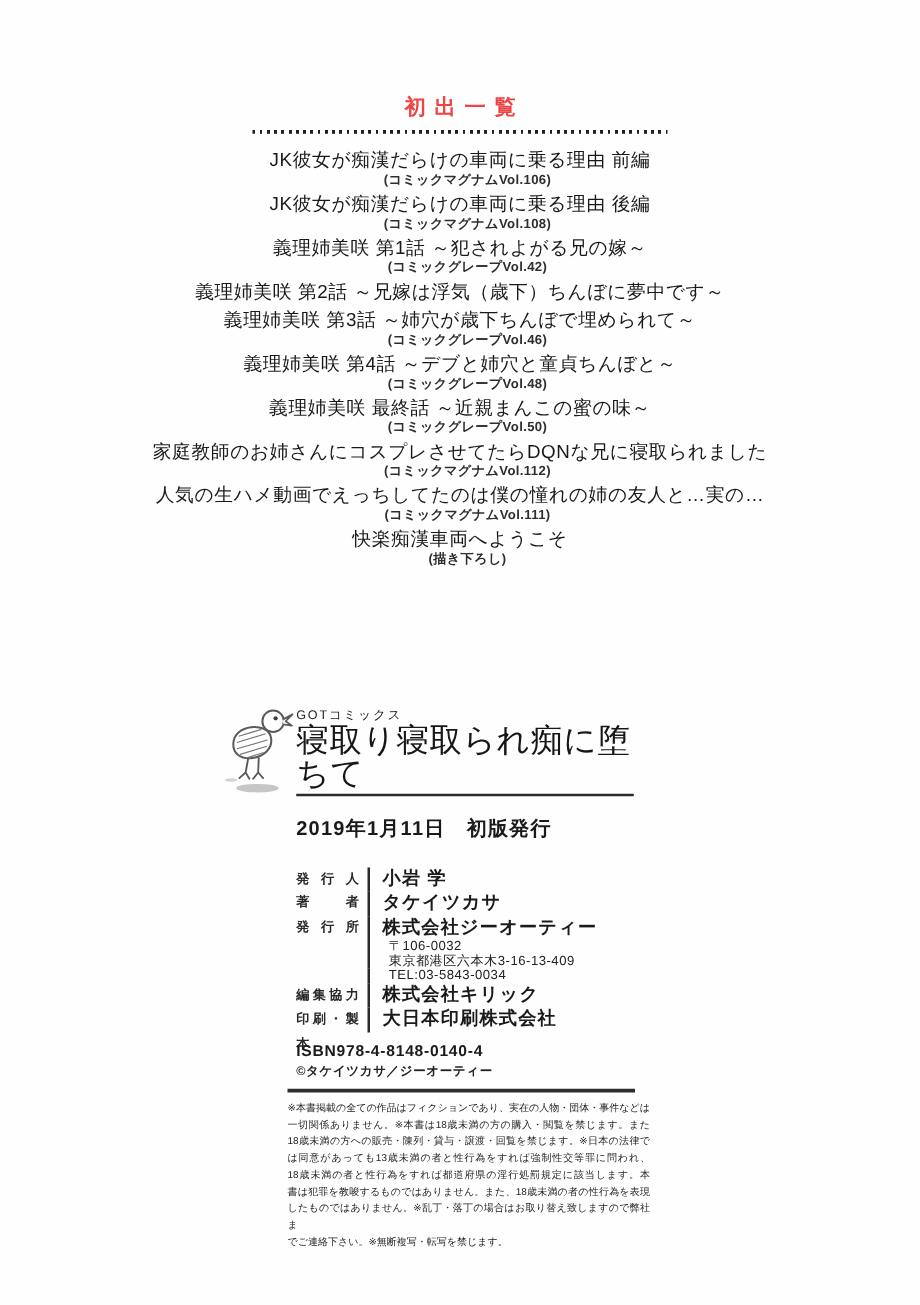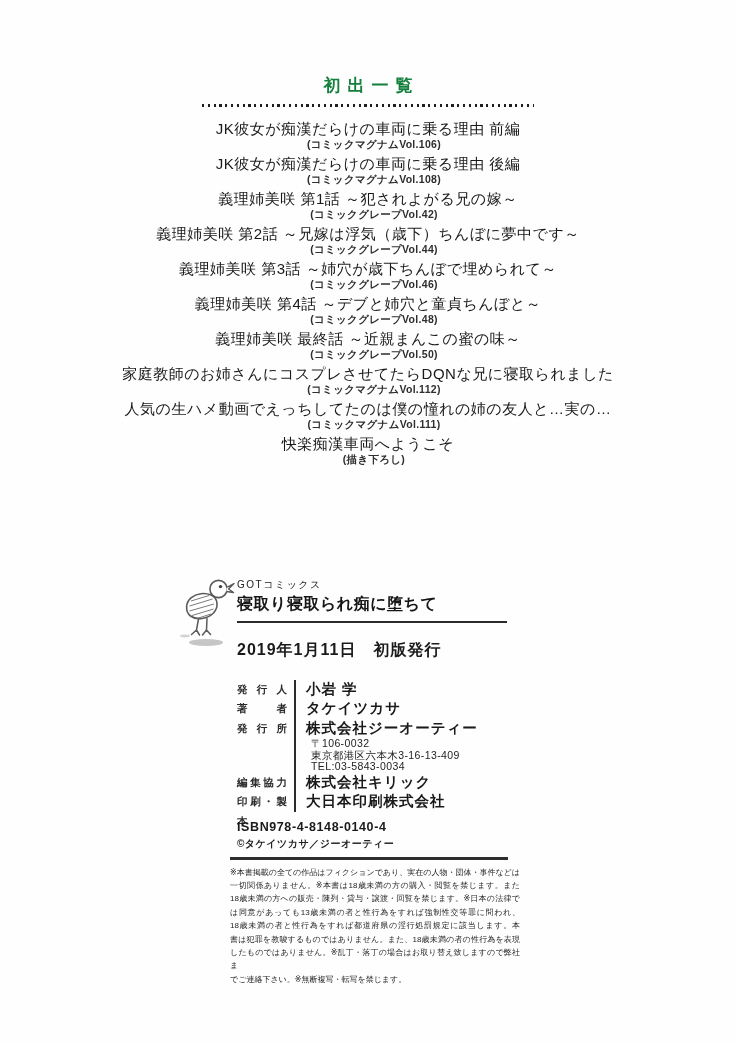--- a/index.html
+++ b/index.html
@@ -9,36 +9,36 @@
     font-family: "Liberation Sans", "DejaVu Sans", sans-serif;
     color: #1c1c1c;
     overflow: hidden;
   }
   .page { width: 736px; height: 1044px; position: relative; background: #fefefe; }
 
   
   .pub { padding-top: 76px; text-align: center; }
   .pub-title {
     font-size: 17px; font-weight: bold; letter-spacing: 7px; text-indent: 7px;
-    line-height: 20px; color: #15803d;
+    line-height: 20px; color: #ef4444;
   }
   .dotted-rule {
     width: 332px; height: 2.6px; margin: 8px auto 13px;
     background: repeating-linear-gradient(90deg, #1e1e1e 0 2.2px, transparent 2.2px 5.8px);
   }
   .entry { margin-bottom: 5px; }
   .entry-title { font-size: 15px; font-weight: normal; line-height: 18px; letter-spacing: 0.5px; color: #191919; }
   .entry-source { font-size: 10.5px; line-height: 12px; color: #2e2e2e; font-weight: bold; letter-spacing: 0.3px; padding-left: 12px; }
 
   
   .colophon { margin-top: 113px; margin-left: 180px; width: 335px; position: relative; }
   .bird-wrap { position: absolute; left: 0; top: 0; width: 55px; height: 70px; }
   .colophon-head { margin-left: 57px; }
   .imprint { margin-top: 14px; font-size: 10px; font-weight: normal; letter-spacing: 1.5px; line-height: 13px; color: #222; }
-  .book-title { font-size: 16px; font-weight: bold; line-height: 26px; letter-spacing: 0.5px; color: #161616; }
+  .book-title { font-size: 26px; font-weight: normal; line-height: 26px; letter-spacing: 0.5px; color: #161616; }
   .title-rule { width: 270px; border-top: 2.4px solid #2b2b2b; margin-top: 4px; }
   .edition { margin-top: 17px; font-size: 16px; font-weight: bold; line-height: 20px; letter-spacing: 1px; color: #1a1a1a; }
 
   .credits { margin-top: 20px; margin-left: 57px; width: 260px; }
   .crow { display: flex; }
   .crow.main { height: 19.5px; }
   .crow.subrow { height: 11.5px; }
   .clabel {
     width: 50px; font-size: 10.5px; font-weight: bold; color: #2a2a2a;
     text-align: justify; text-align-last: justify; line-height: 19.5px;
@@ -81,21 +81,20 @@
       <div class="entry">
         <div class="entry-title">JK彼女が痴漢だらけの車両に乗る理由 後編</div>
         <div class="entry-source">(コミックマグナムVol.108)</div>
       </div>
       <div class="entry">
         <div class="entry-title">義理姉美咲 第1話 ～犯されよがる兄の嫁～</div>
         <div class="entry-source">(コミックグレープVol.42)</div>
       </div>
       <div class="entry">
         <div class="entry-title">義理姉美咲 第2話 ～兄嫁は浮気（歳下）ちんぼに夢中です～</div>
-        <div class="entry-source">(コミックグレープVol.44)</div>
       </div>
       <div class="entry">
         <div class="entry-title">義理姉美咲 第3話 ～姉穴が歳下ちんぼで埋められて～</div>
         <div class="entry-source">(コミックグレープVol.46)</div>
       </div>
       <div class="entry">
         <div class="entry-title">義理姉美咲 第4話 ～デブと姉穴と童貞ちんぼと～</div>
         <div class="entry-source">(コミックグレープVol.48)</div>
       </div>
       <div class="entry">

